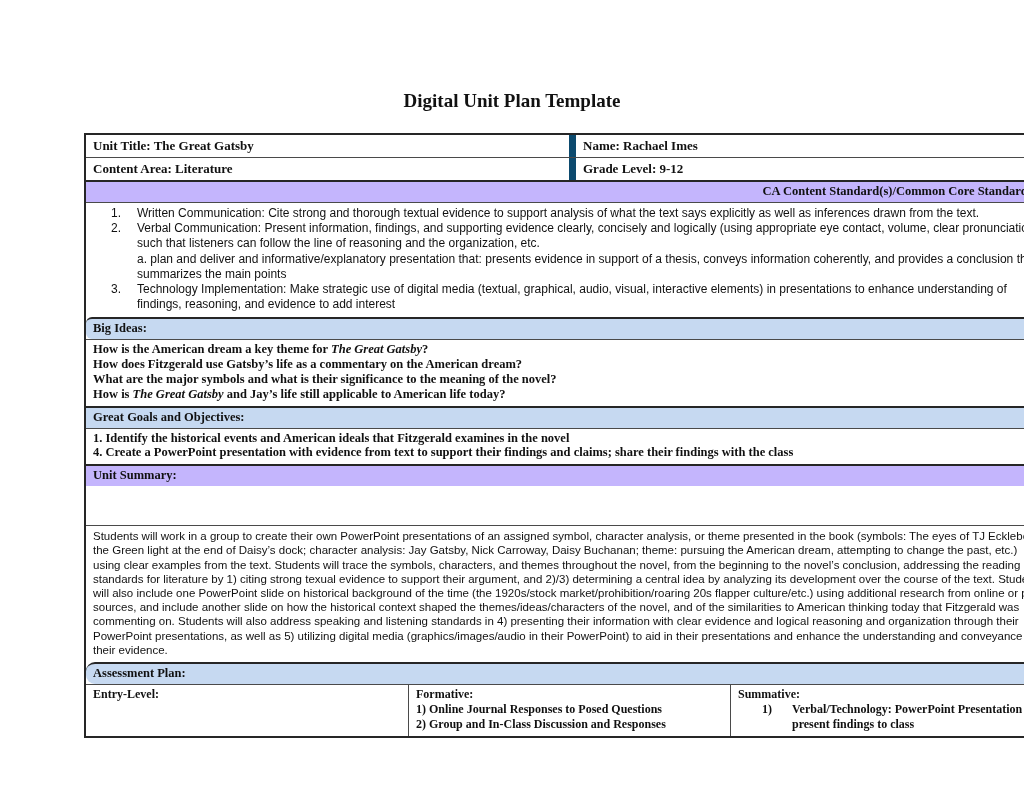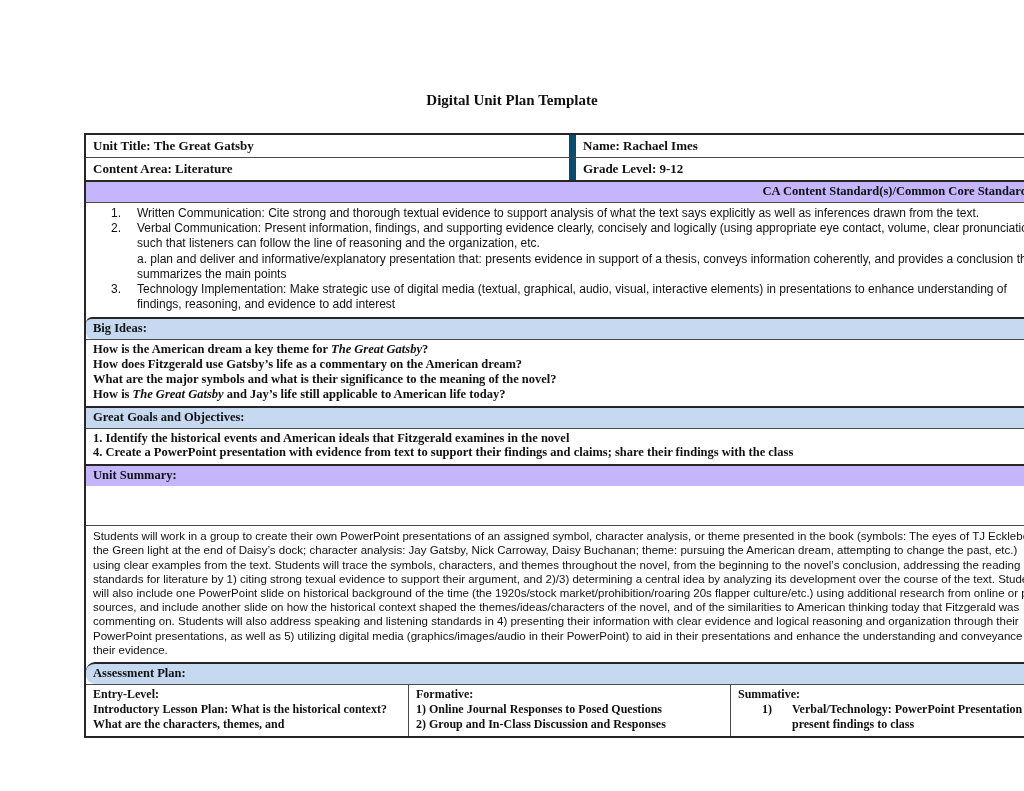--- a/index.html
+++ b/index.html
@@ -8,21 +8,21 @@
     width: 1024px; height: 791px;
     font-family: "Liberation Serif", serif;
     color: #111111;
     overflow: hidden;
   }
   .doc-title {
     margin-top: 91px;
     text-align: center;
     font-family: "Liberation Serif", serif;
     font-weight: bold;
-    font-size: 15px;
+    font-size: 19px;
     line-height: 19px;
   }
   .doc-table {
     margin: 23px 0 0 84px;
     width: 970px;
     border: 2px solid #262626;
   }
   .row { border-top: 1px solid #4a4a4a; }
   .row:first-child { border-top: none; }
   .row.section {
@@ -132,21 +132,20 @@
 
   <div class="row section" style="background: #c4b5fd;">Unit Summary:</div>
 
   <div class="row summary-cell">Students will work in a group to create their own PowerPoint presentations of an assigned symbol, character analysis, or theme presented in the book (symbols: The eyes of TJ Eckleberg, the Green light at the end of Daisy’s dock; character analysis: Jay Gatsby, Nick Carroway, Daisy Buchanan; theme: pursuing the American dream, attempting to change the past, etc.) using clear examples from the text.  Students will trace the symbols, characters, and themes throughout the novel, from the beginning to the novel’s conclusion, addressing the reading standards for literature by 1) citing strong texual evidence to support their argument, and 2)/3) determining a central idea by analyzing its development over the course of the text. Students will also include one PowerPoint slide on historical background of the time (the 1920s/stock market/prohibition/roaring 20s flapper culture/etc.) using additional research from online or print sources, and include another slide on how the historical context shaped the themes/ideas/characters of the novel, and of the similarities to American thinking today that Fitzgerald was commenting on.  Students will also address speaking and listening standards in 4) presenting their information with clear evidence and logical reasoning and organization through their PowerPoint presentations, as well as 5) utilizing digital media (graphics/images/audio in their PowerPoint) to aid in their presentations and enhance the understanding and conveyance of their evidence.</div>
 
   <div class="row section" style="background: rgb(198, 217, 241); border-radius: 9px;">Assessment Plan:</div>
 
   <div class="row three-col">
     <div class="acell">
       <div>Entry-Level:</div>
-      <div>Introductory Lesson Plan: What is the historical context? What are the characters, themes, and</div>
     </div>
     <div class="acell">
       <div>Formative:</div>
       <div>1) Online Journal Responses to Posed Questions</div>
       <div>2) Group and In-Class Discussion and Responses</div>
     </div>
     <div class="acell">
       <div>Summative:</div>
       <div class="sum-item">
         <div class="sum-num">1)</div>

